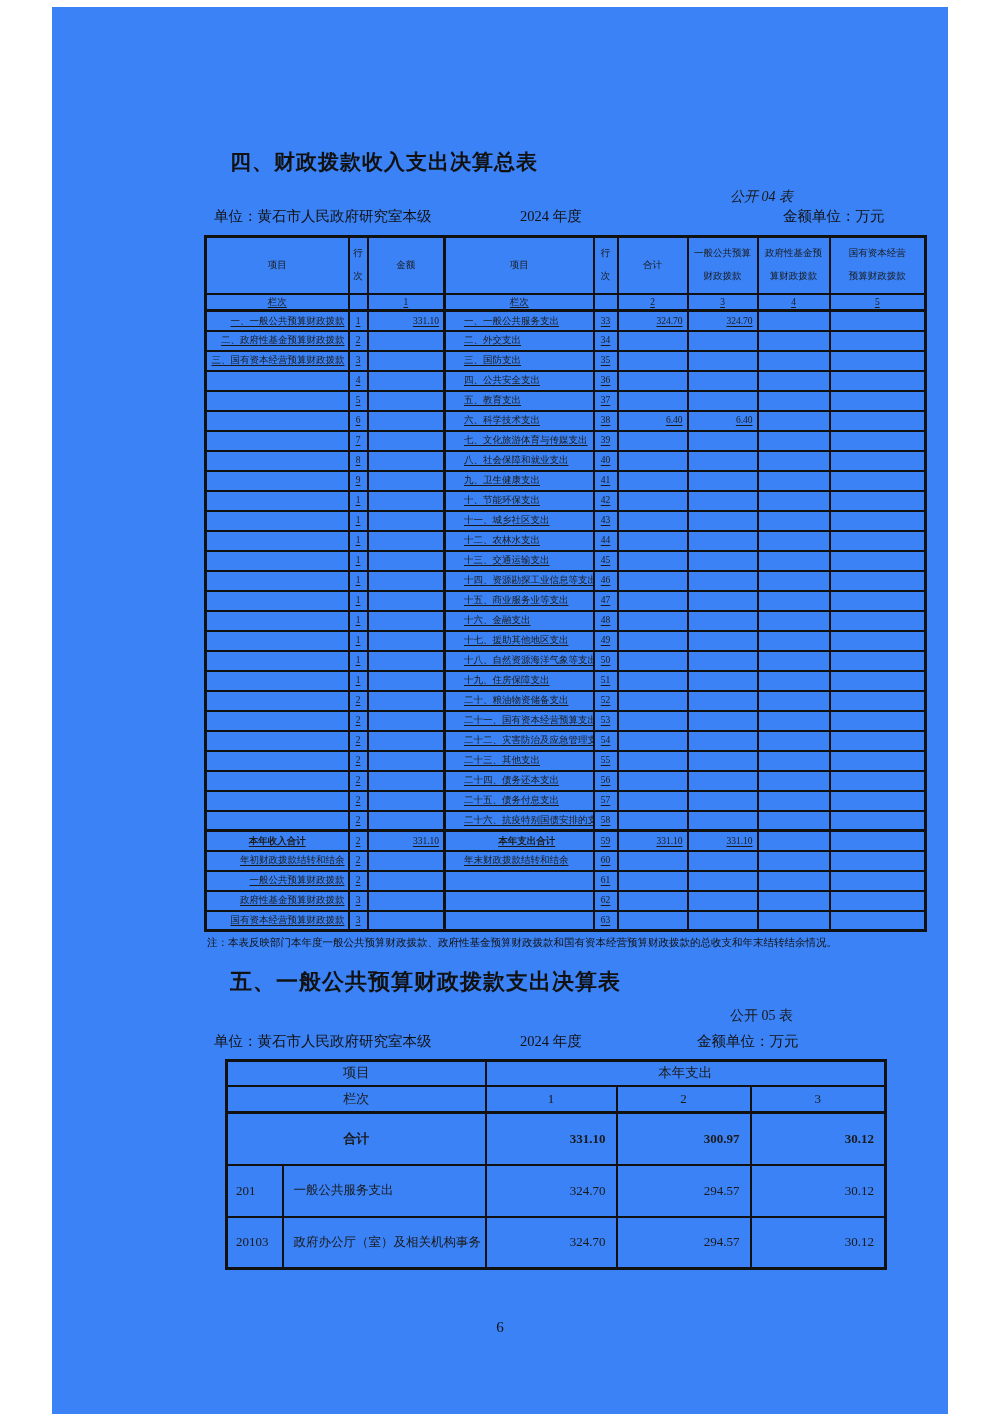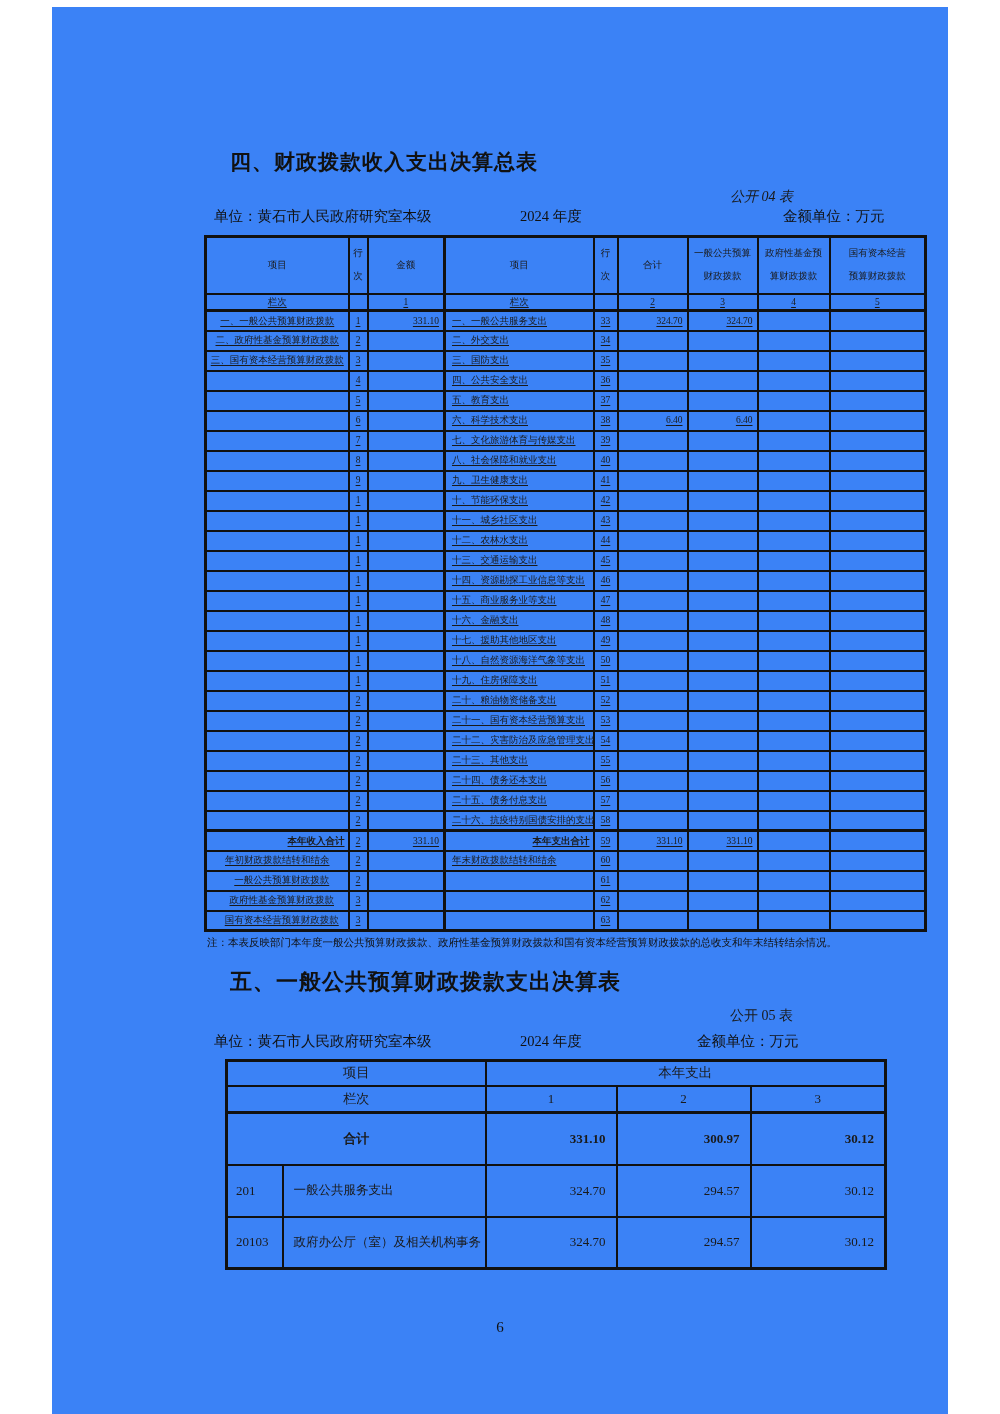--- a/index.html
+++ b/index.html
@@ -36,26 +36,26 @@
     position:absolute; left:152px; top:228px; width:720px; height:697px;
     border:3px solid #111; font-size:9.5px; line-height:1.1;
   }
   .t4 td { border:2px solid #111; padding:0 3px; white-space:nowrap; }
   .t4 td.secdiv { border-left:3px solid #111; }
   .t4 tr.band td { height:20px; text-align:center; font-size:11px; letter-spacing:1px; }
   .t4 tr.hdr td { height:57px; text-align:center; white-space:pre-line; line-height:2.4; font-size:9.5px; }
   .t4 tr.lanci td { height:17px; text-align:center; border-bottom:3px solid #111; }
   .t4 tbody tr { height:18px; }
   .t4 tbody tr.total-row td { border-top:3px solid #111; }
-  .t4 .c-item  { text-align:center; }
-  .t4 .c-eitem { text-align:left; padding-left:6px; }
+  .t4 .c-item  { text-align:right; }
+  .t4 .c-eitem { text-align:left; padding-left:18px; }
   .t4 .c-rowno { text-align:center; padding:0 1px; }
   .t4 .c-num   { text-align:right; padding-right:4px; }
   .t4 .indent  { padding-left:12px; }
-  .t4 .tc      { text-align:right; font-weight:bold; }
+  .t4 .tc      { text-align:center; font-weight:bold; }
   .u { text-decoration:underline; text-underline-offset:2px; text-decoration-thickness:1px; }
 
   .t4-note {
     position:absolute; left:155px; top:929px; width:730px;
     font-size:10.5px; color:#111;
   }
 
   
   .t5 {
     position:absolute; left:173px; top:1052px; width:659px; height:211px;

